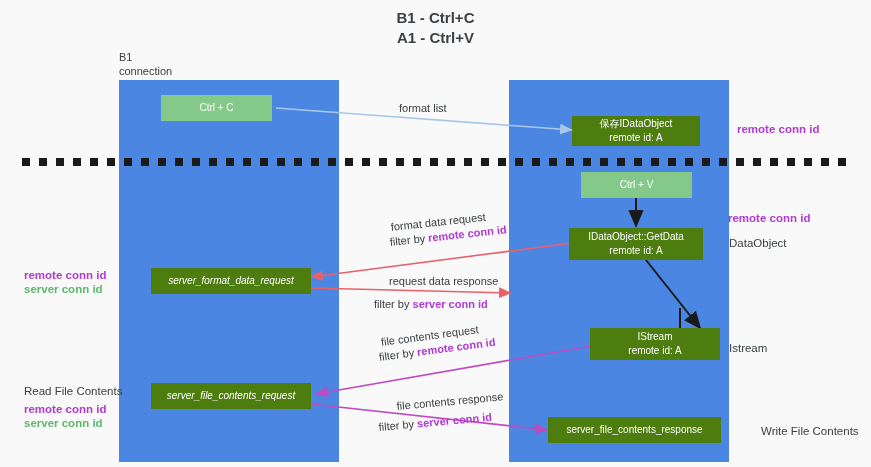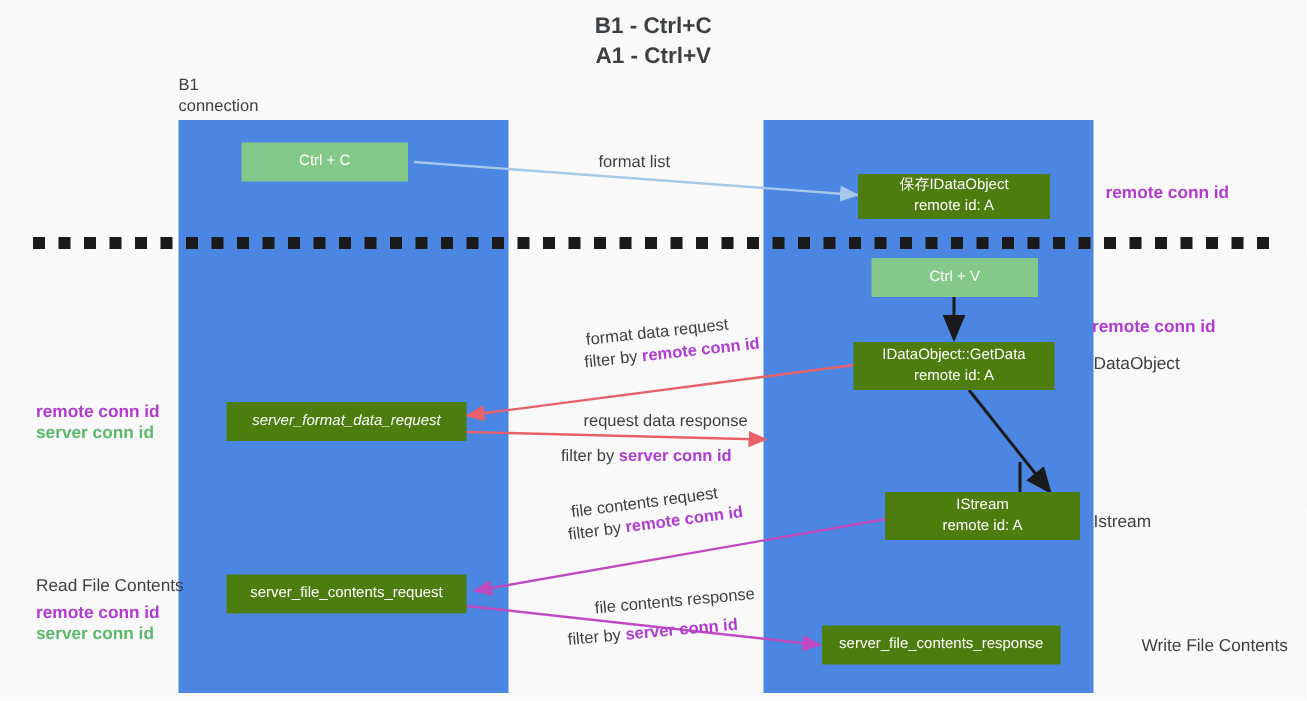--- a/index.html
+++ b/index.html
@@ -139,23 +139,23 @@
 
   <div class="node orange" style="left:569px; top:228px; width:134px; height:32px;">IDataObject::GetData
 remote id: A</div>
 
   <div class="node orange" style="left:151px; top:268px; width:160px; height:26px;font-style:italic;">server_format_data_request</div>
 
 
   <div class="node orange" style="left:590px; top:328px; width:130px; height:32px;">IStream
 remote id: A</div>
 
-  <div class="node orange" style="left:151px; top:383px; width:160px; height:26px;">server_file_contents_request</div>
+  <div class="node orange" style="left:151px; top:383px; width:160px; height:26px;font-style:italic;">server_file_contents_request</div>
 
-  <div class="node orange" style="left:548px; top:417px; width:159px; height:26px;">server_file_contents_response</div>
+  <div class="node orange" style="left:548px; top:417px; width:173px; height:26px;">server_file_contents_response</div>
 
   <div class="edge-label" style="left:399px; top:101px;">format list</div>
 
   <div class="edge-label rot-a" style="left:390px; top:220px;">format data request</div>
   <div class="edge-label rot-a" style="left:389px; top:235px;"><span>filter by </span><span class="hl">remote conn id</span></div>
 
   <div class="edge-label" style="left:389px; top:274px;">request data response</div>
   <div class="edge-label" style="left:374px; top:297px;"><span>filter by </span><span class="hl">server conn id</span></div>
 
   <div class="edge-label rot-b" style="left:380px; top:335px;">file contents request</div>

